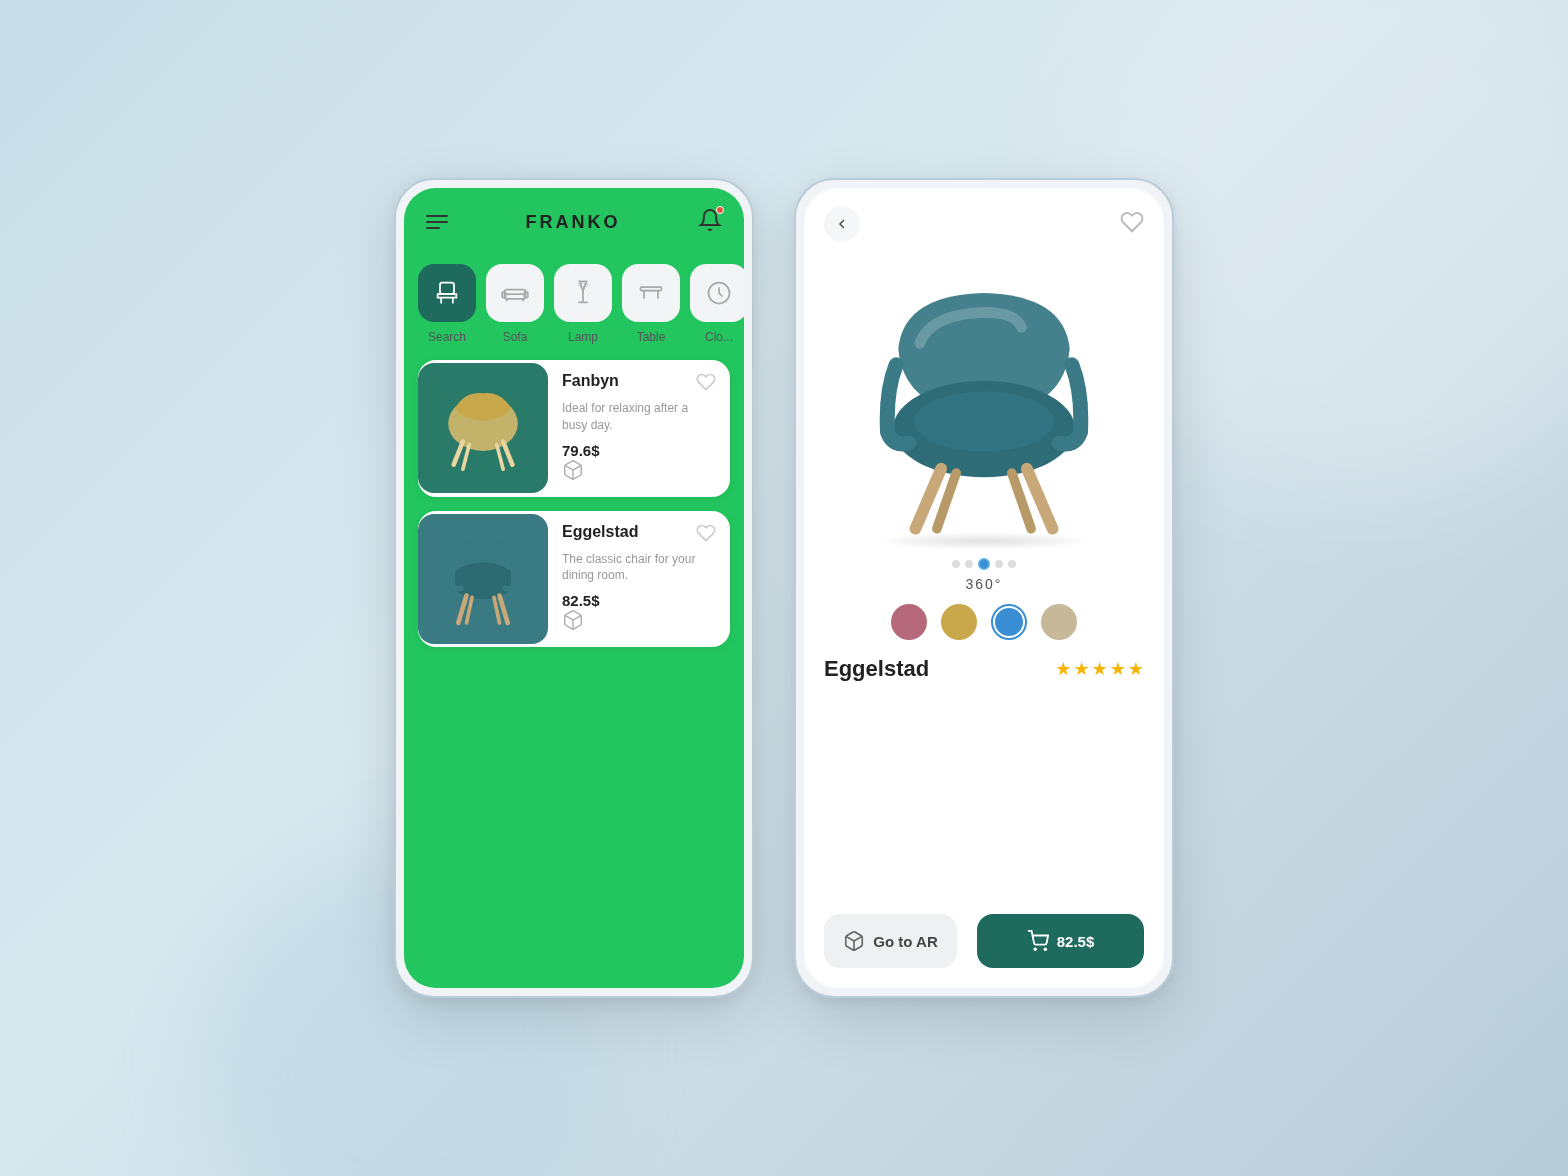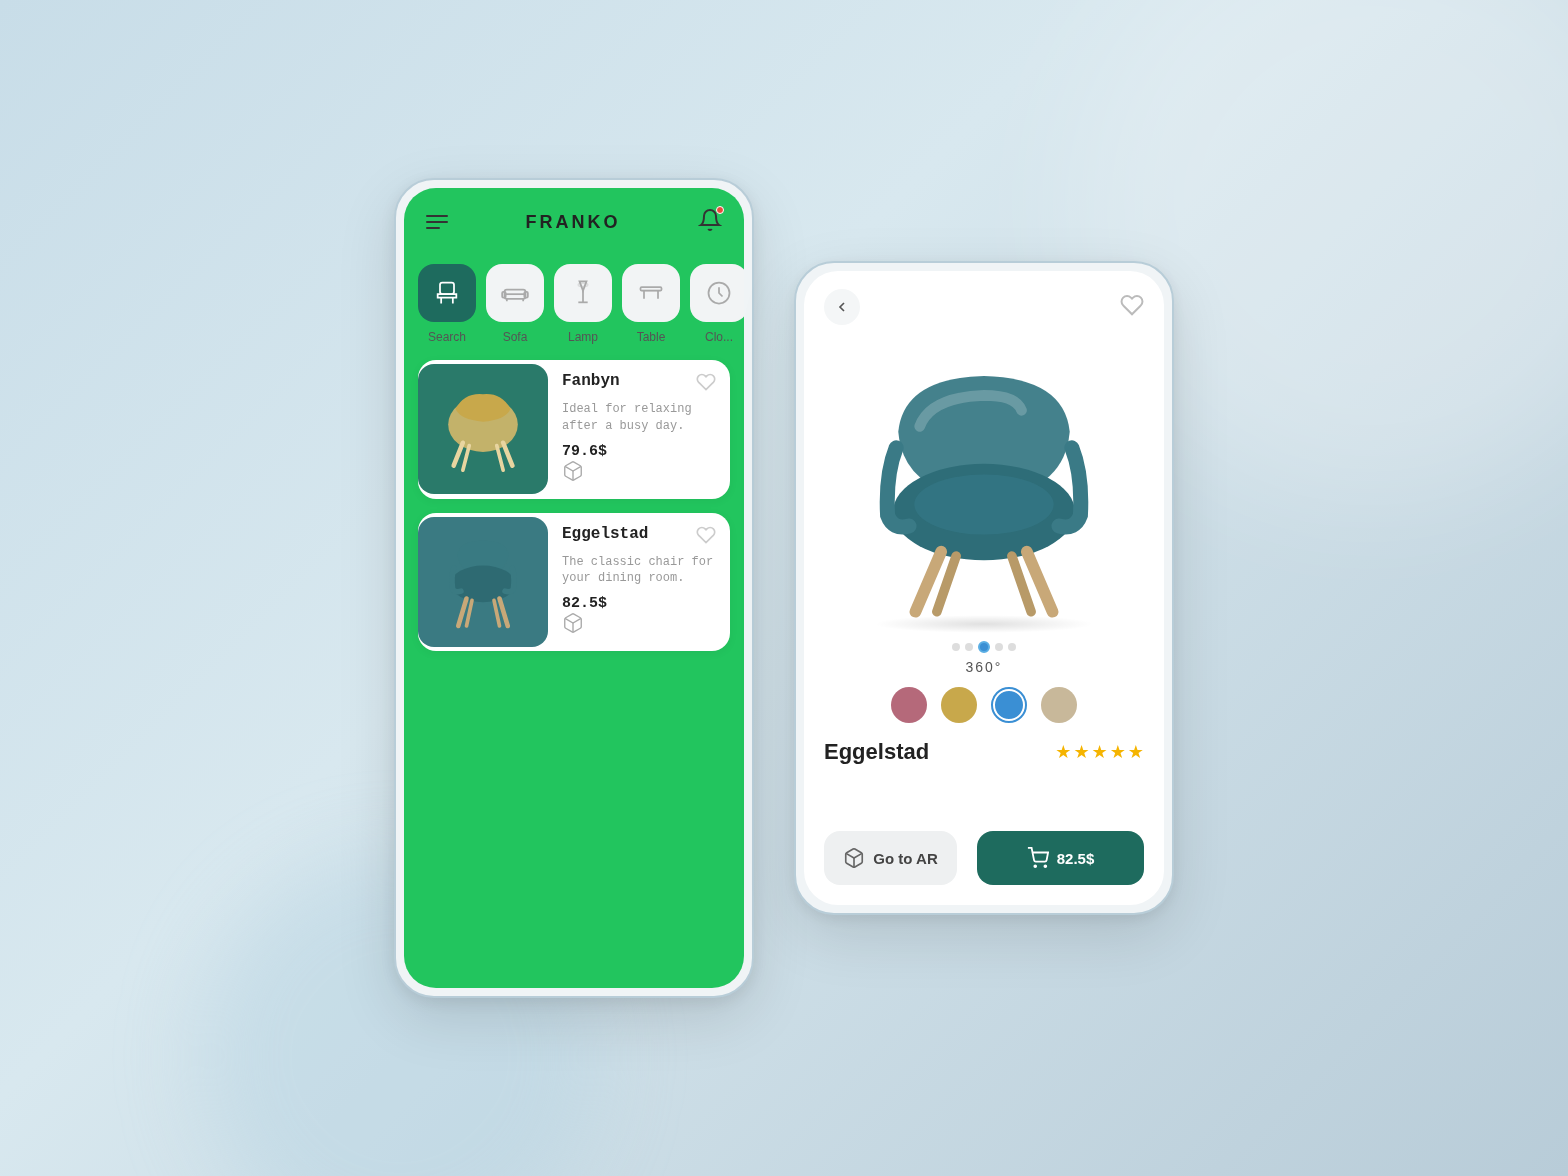--- a/index.html
+++ b/index.html
@@ -58,21 +58,21 @@
       position: relative;
     }
 
     .phone-left {
       width: 360px;
       height: 820px;
     }
 
     .phone-right {
       width: 380px;
-      height: 654px;
+      height: 820px;
     }
 
     
     .phone-left .inner {
       background: #22c55e;
       margin: 8px;
       border-radius: 32px;
       height: calc(100% - 16px);
       overflow: hidden;
       display: flex;
@@ -241,21 +241,20 @@
 
     
     .chair-img {
       width: 110px;
       height: 110px;
     }
 
     .product-info {
       flex: 1;
       padding: 12px 14px;
-      font-family: Liberation Mono, monospace;
     }
 
     .product-header {
       display: flex;
       justify-content: space-between;
       align-items: flex-start;
       margin-bottom: 4px;
     }
 
     .product-name {

